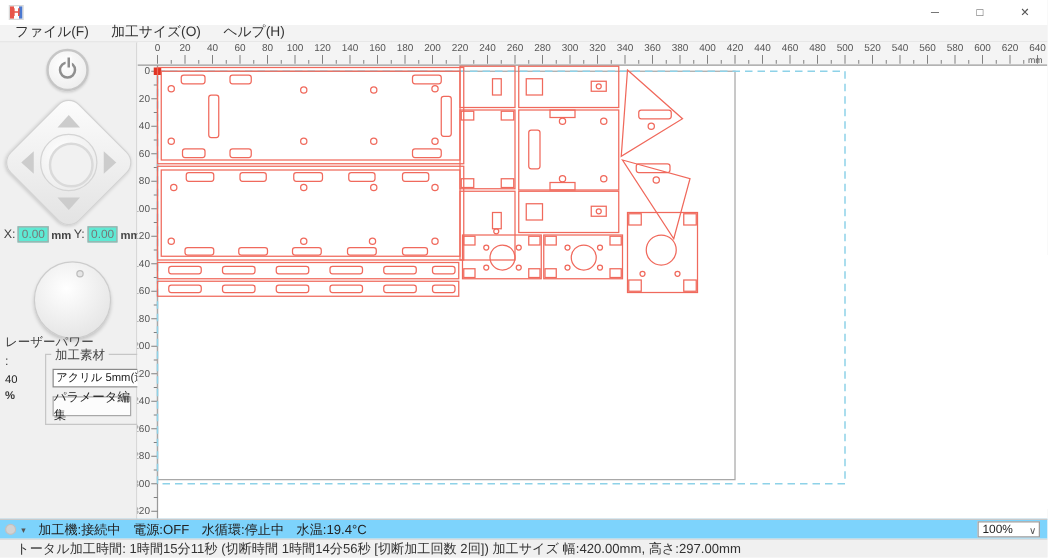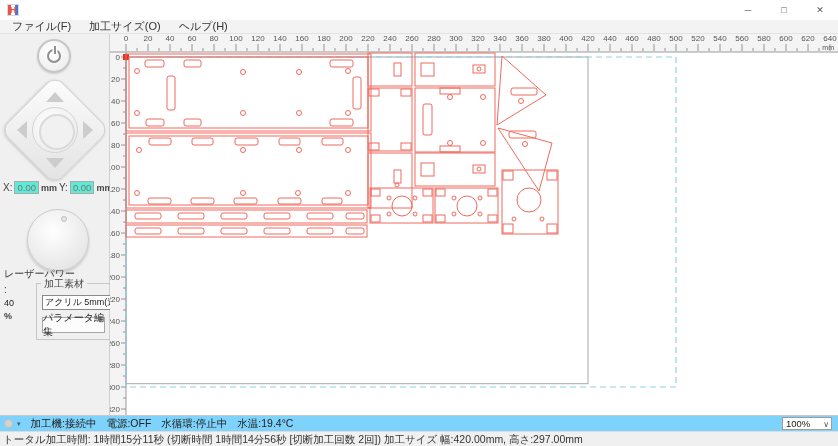--- a/index.html
+++ b/index.html
@@ -84,21 +84,21 @@
   
   #statusbar1 { position:absolute; left:0; bottom:15px; width:838px; height:16px; background:#7dd3fc;
                 border-top:1px solid #c9c9c9; display:flex; align-items:center; gap:10px;
                 font-size:10.5px; color:#222; padding-left:4px; }
   #status-dot { width:9px; height:9px; border-radius:50%; background:#d2d2d2; border:1px solid #c0c0c0; }
   #status-caret { font-size:7px; color:#555; margin-left:-6px; }
   #zoom-select { position:absolute; right:6px; top:1px; width:50px; height:13px; background:#fff;
                  border:1px solid #9d9d9d; font-size:9.5px; line-height:11px; padding:0 28px 0 3px; }
   #zoom-caret { position:absolute; right:2px; top:1px; font-size:8px; color:#555; }
   #statusbar2 { position:absolute; left:0; bottom:0; width:838px; height:15px; background:#f0f0f0;
-                border-top:1px solid #dcdcdc; font-size:10.5px; color:#333; padding-left:3px;
+                border-top:1px solid #dcdcdc; font-size:10.5px; color:#333; padding-left:13px;
                 line-height:14px; white-space:nowrap; }
 </style>
 </head>
 <body>
 
 <div id="titlebar">
   <div id="app-icon">H</div>
   <div id="win-controls">
     <div class="win-btn">─</div>
     <div class="win-btn">□</div>

